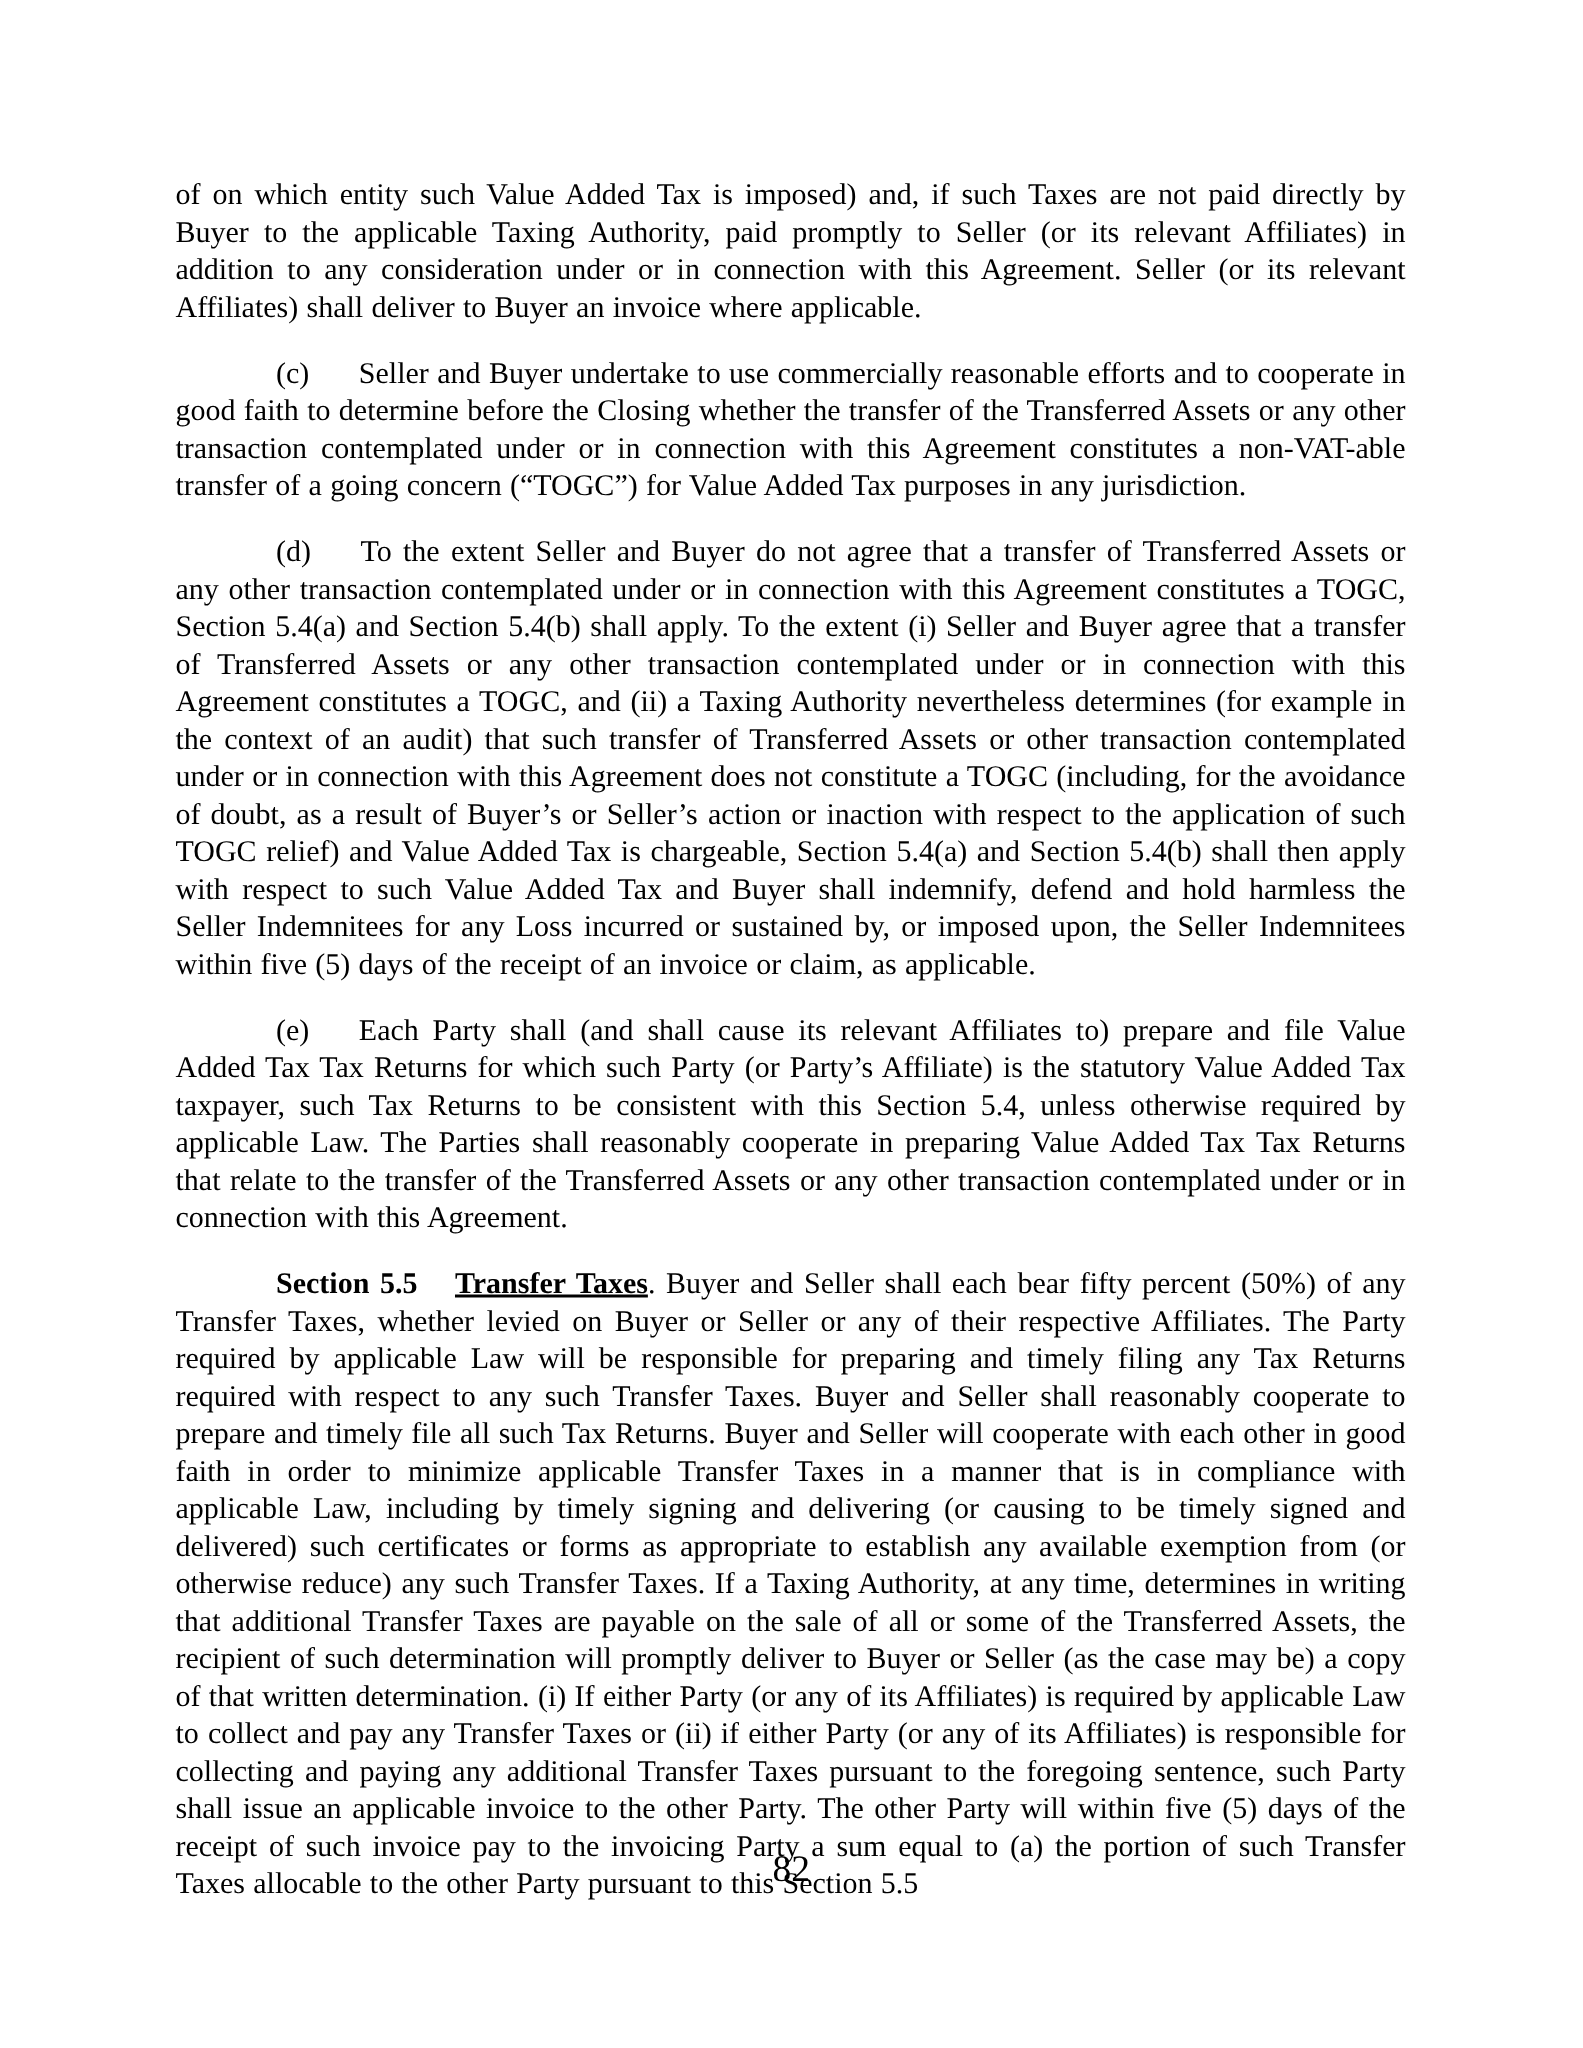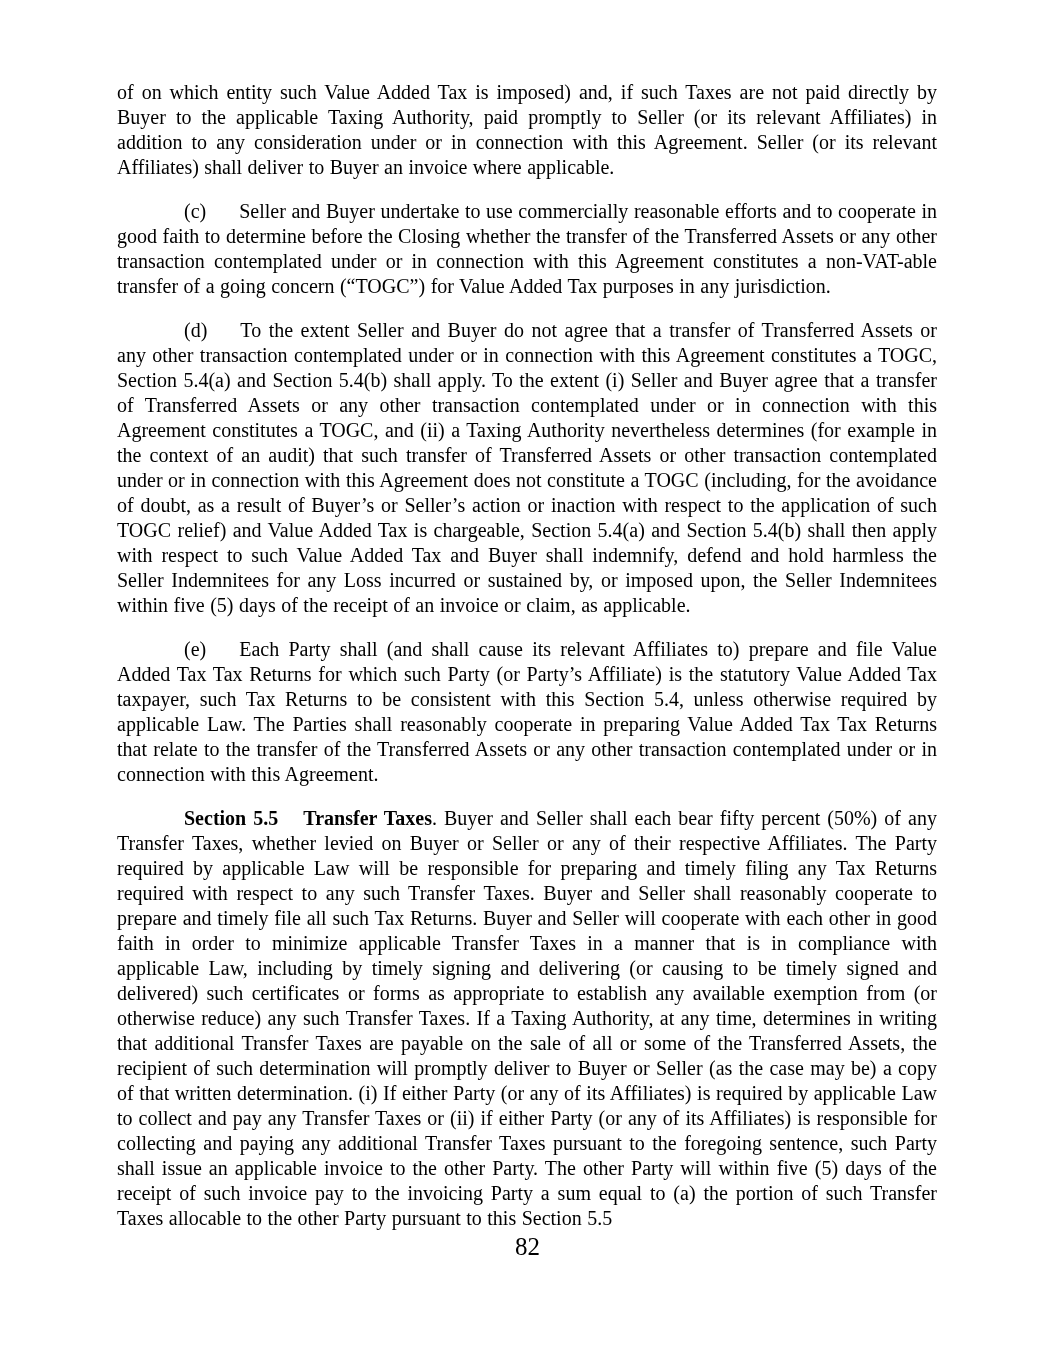--- a/index.html
+++ b/index.html
@@ -9,35 +9,35 @@
     height: 1365px;
     position: relative;
     overflow: hidden;
     font-family: "Liberation Serif", "DejaVu Serif", serif;
     color: #000000;
   }
   .page {
     position: absolute;
     inset: 0;
     background: #ffffff;
-    padding: 80px 118px 0 117px;
+    padding: 118px 118px 0 117px;
     overflow: hidden;
   }
   .doc-body .para {
     font-size: 20px;
     line-height: 25px;
     text-align: justify;
     margin-bottom: 19px;
     word-spacing: 0.5px;
   }
   .doc-body .para.indent { text-indent: 67px; }
   .run { white-space: pre-wrap; }
   .run.u { }
   .run.b { font-weight: bold; }
-  .run.bu { font-weight: bold; }
+  .run.bu { font-weight: bold; text-decoration: underline; }
   .run.tab { display: inline-block; width: 33px; text-indent: 0; }
   .run.tab-sm { display: inline-block; width: 25px; text-indent: 0; }
   .page-number {
     position: absolute;
     top: 1234px;
     left: 0;
     width: 100%;
     text-align: center;
     font-size: 25px;
     line-height: 25px;

